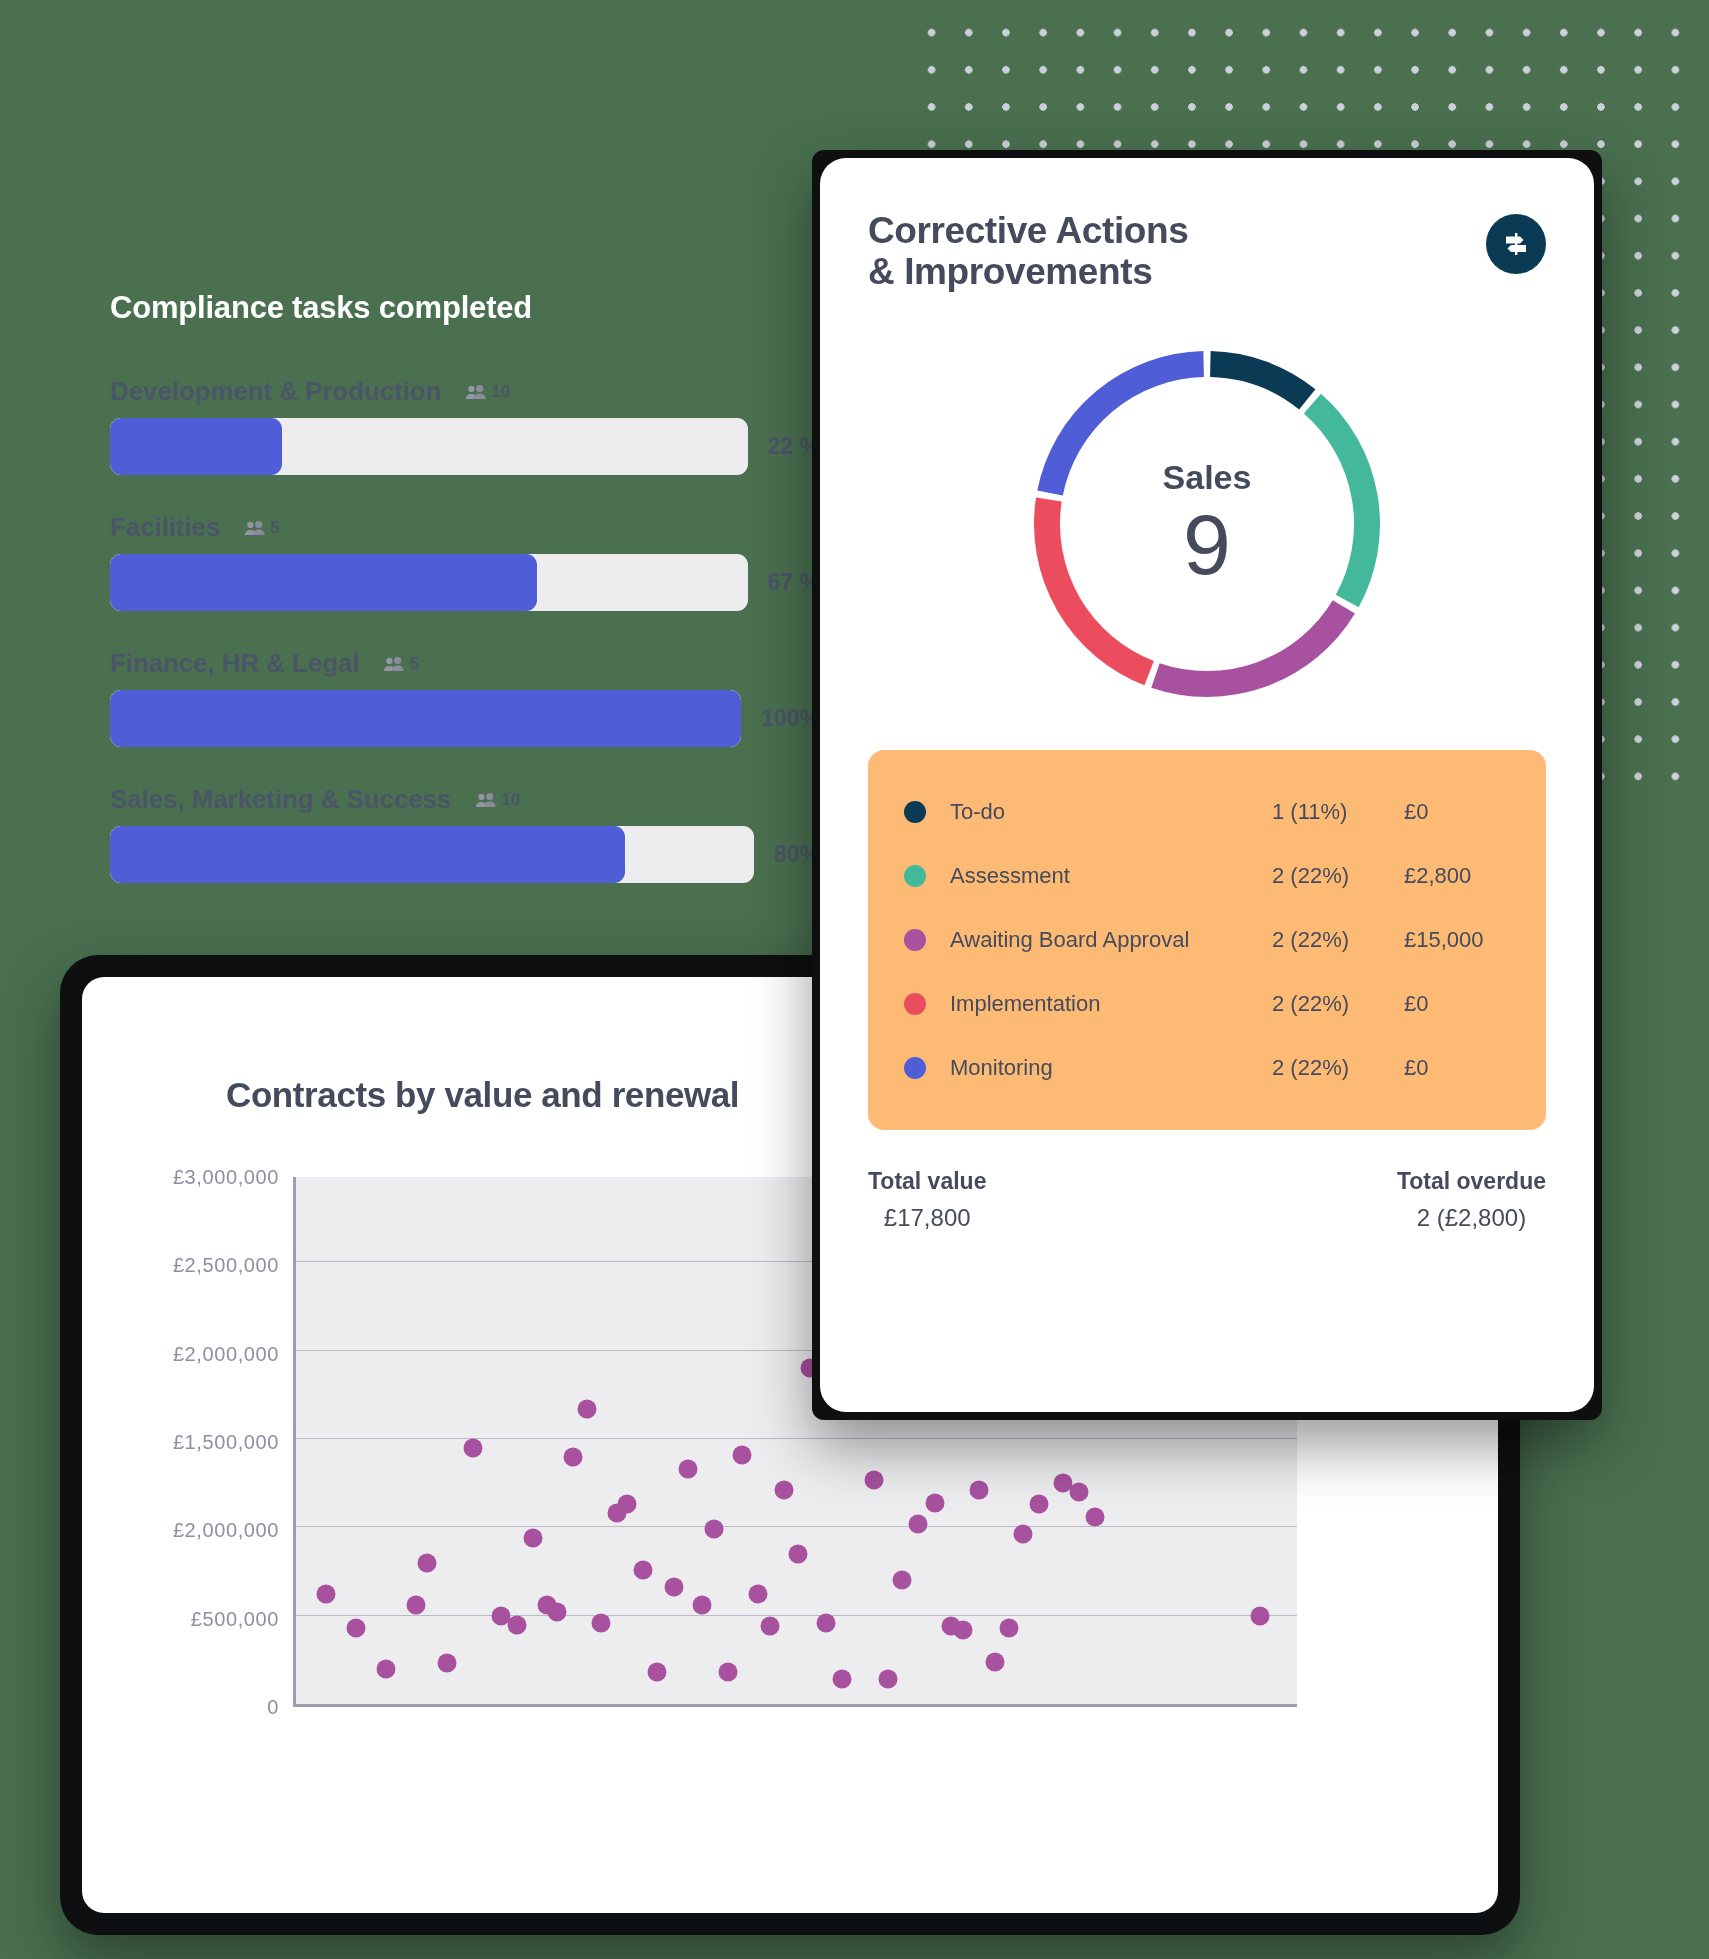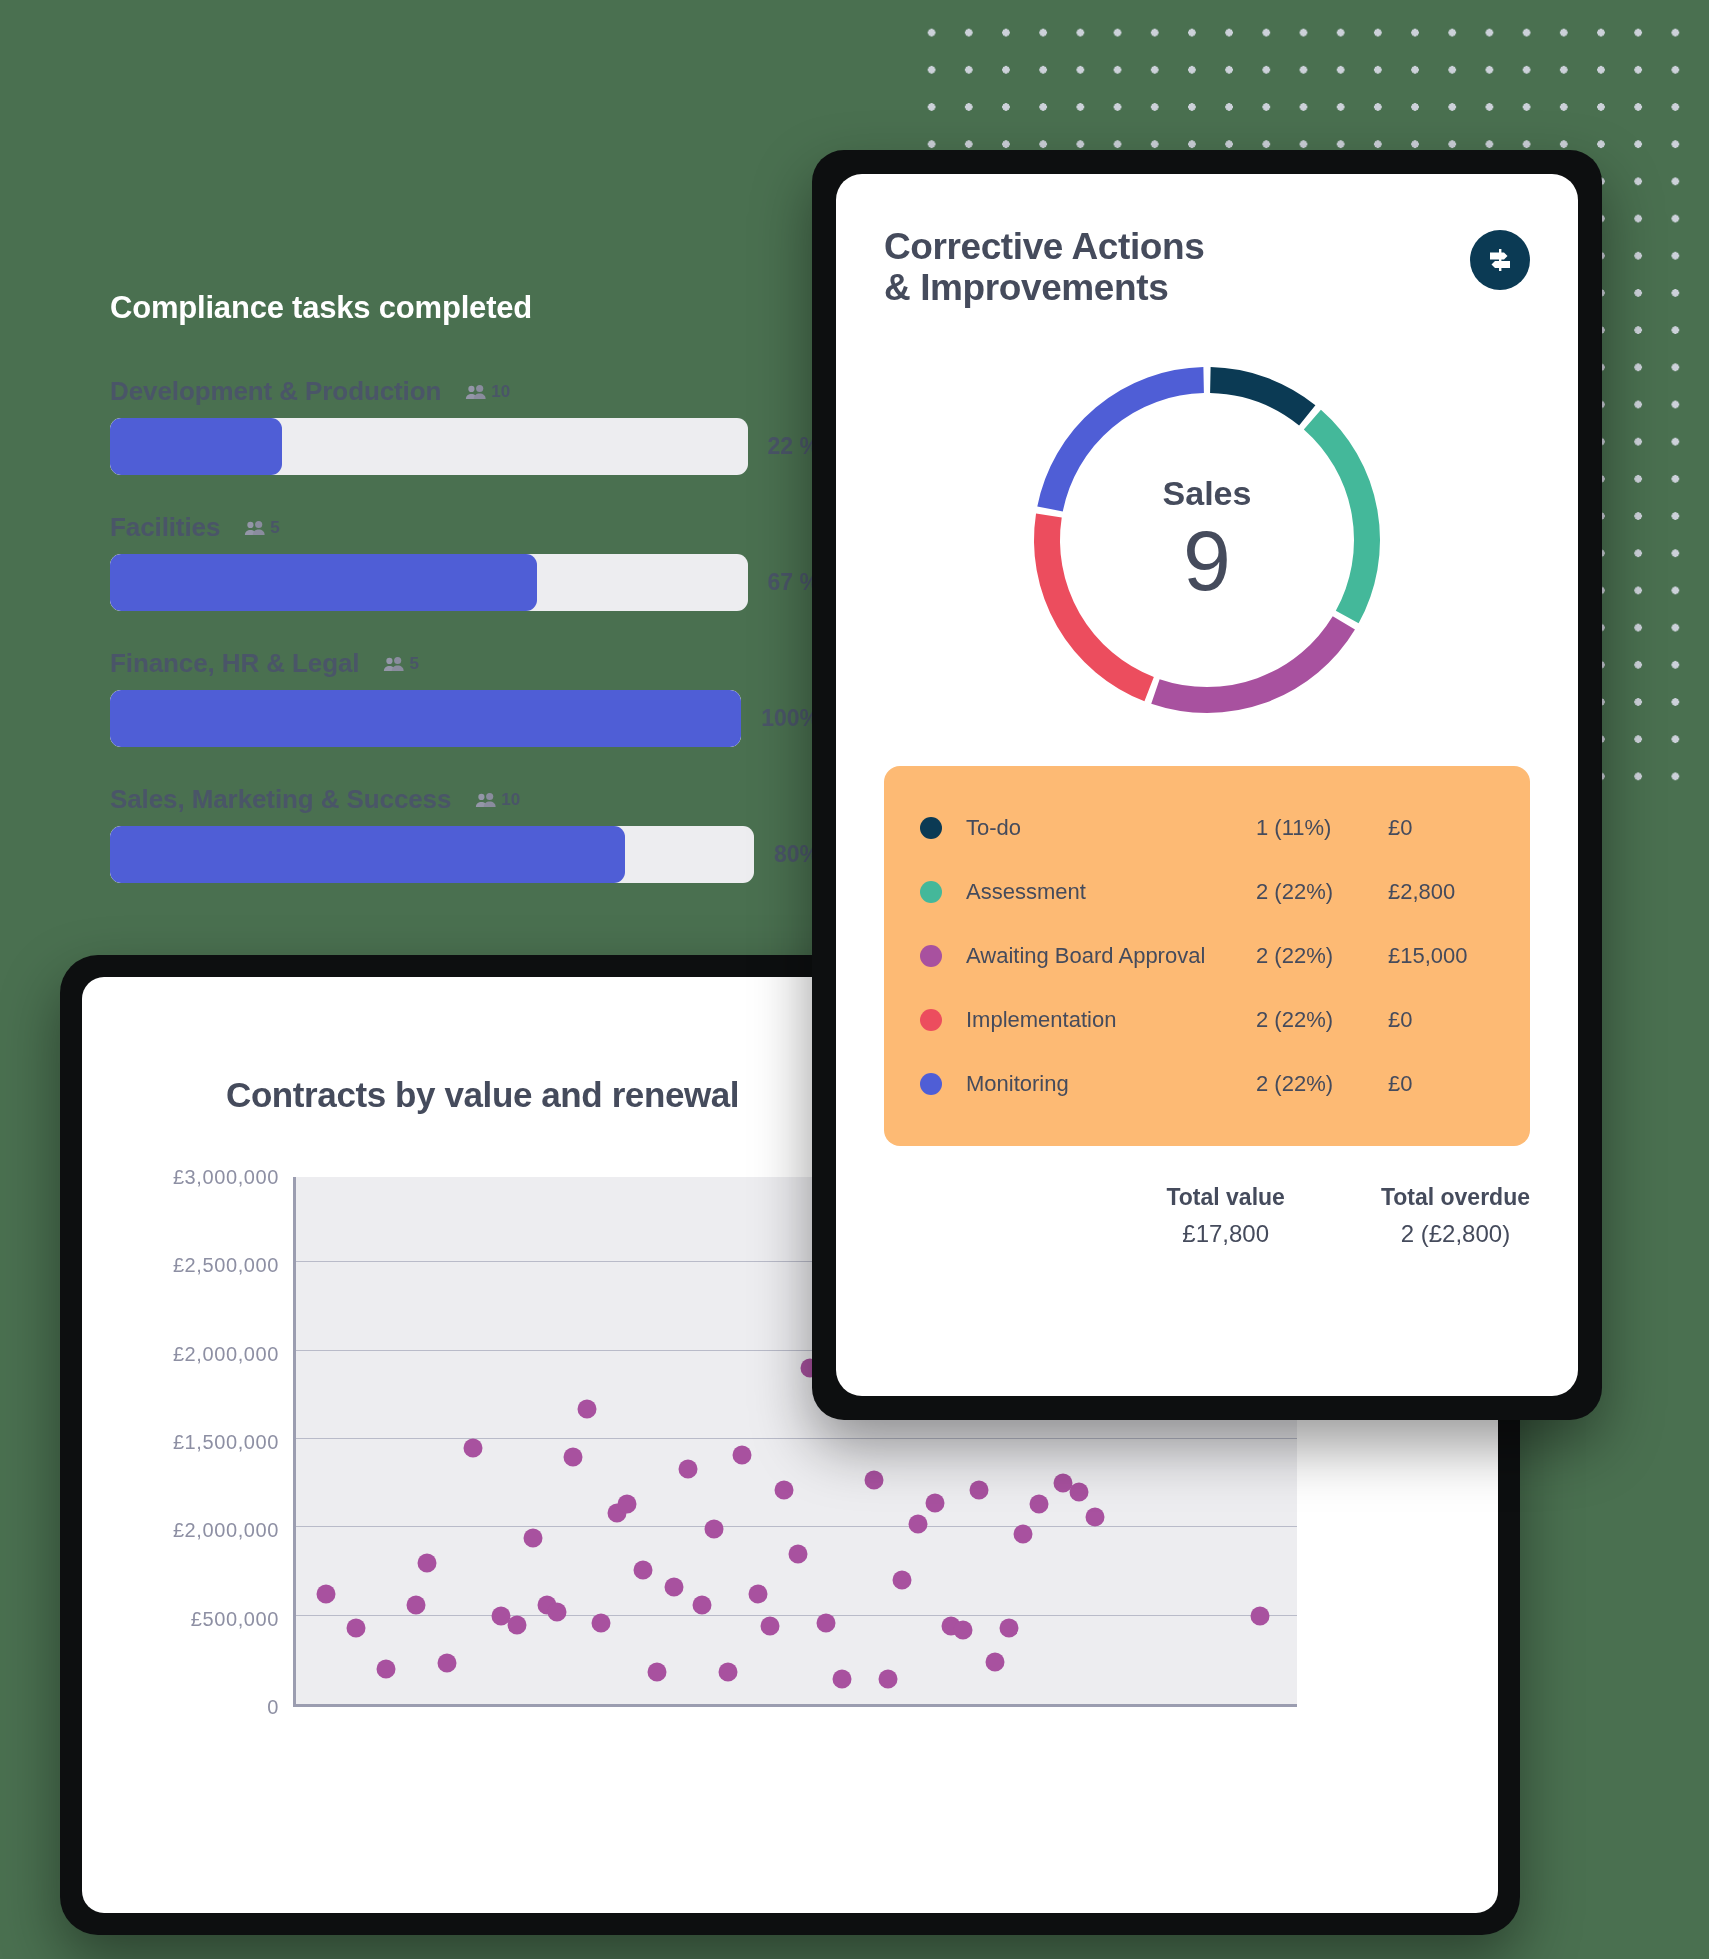--- a/index.html
+++ b/index.html
@@ -127,22 +127,22 @@
     width: 19px; height: 19px;
     border-radius: 50%;
     background: #a8519f;
     transform: translate(-50%, 50%);
   }
 
   
   #actions-device {
     left: 812px; top: 150px;
     width: 790px; height: 1270px;
-    border-radius: 32px;
-    padding: 24px;
+    border-radius: 12px;
+    padding: 8px;
     z-index: 4;
   }
   #actions-device .device-screen { border-radius: 26px; padding: 52px 48px; position: relative; }
 
   #actions-header { display: flex; justify-content: space-between; align-items: flex-start; }
   #actions-title {
     font-size: 37px; font-weight: 700; color: #454b5c;
     line-height: 1.11; letter-spacing: -0.4px;
   }
   #actions-icon-btn {
@@ -182,21 +182,21 @@
     flex: 1;
     font-size: 22px; color: #454b5c;
     margin-left: 24px;
     white-space: nowrap;
   }
   .legend-count { width: 132px; font-size: 22px; color: #454b5c; }
   .legend-value { width: 120px; font-size: 22px; color: #454b5c; }
 
   
   #totals-row {
-    display: flex; justify-content: flex-end; gap: 96px;
+    display: flex; justify-content: space-between; gap: 96px;
     margin-top: 38px;
   }
   .total-cell { text-align: center; }
   .total-label { font-size: 23px; font-weight: 700; color: #454b5c; }
   .total-value { font-size: 24px; color: #454b5c; margin-top: 9px; }
 </style>
 </head>
 <body>
 
 <div id="dot-pattern"></div>

